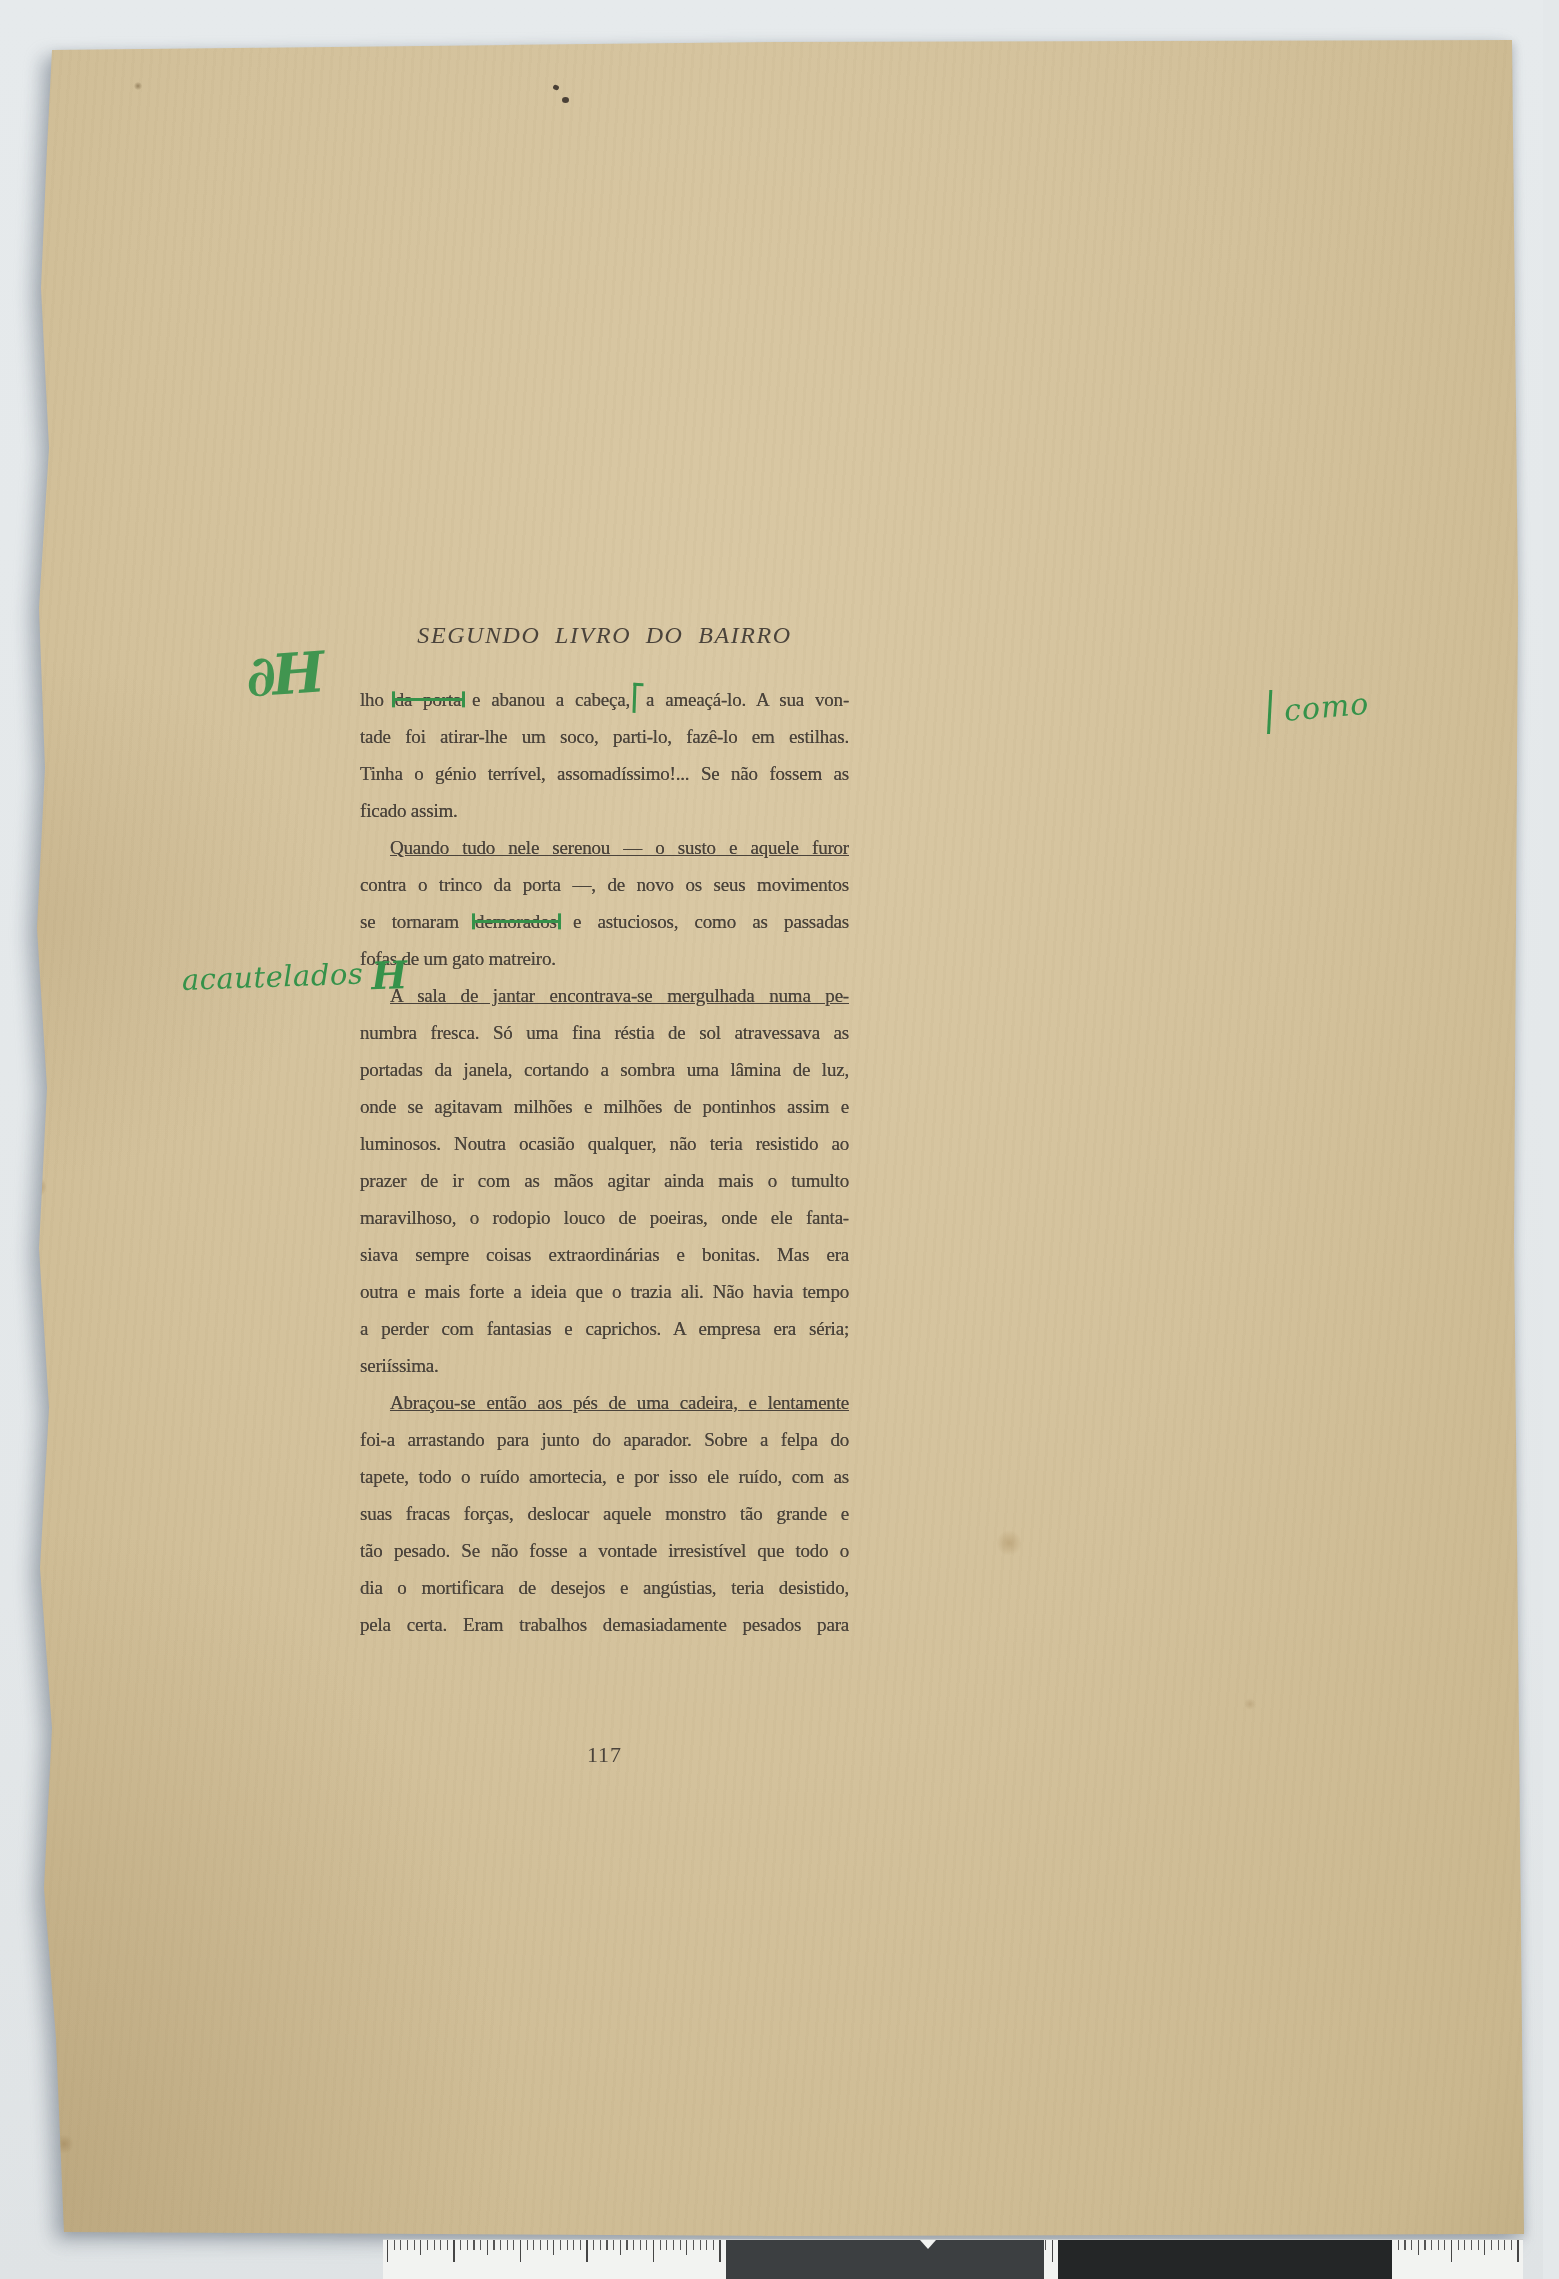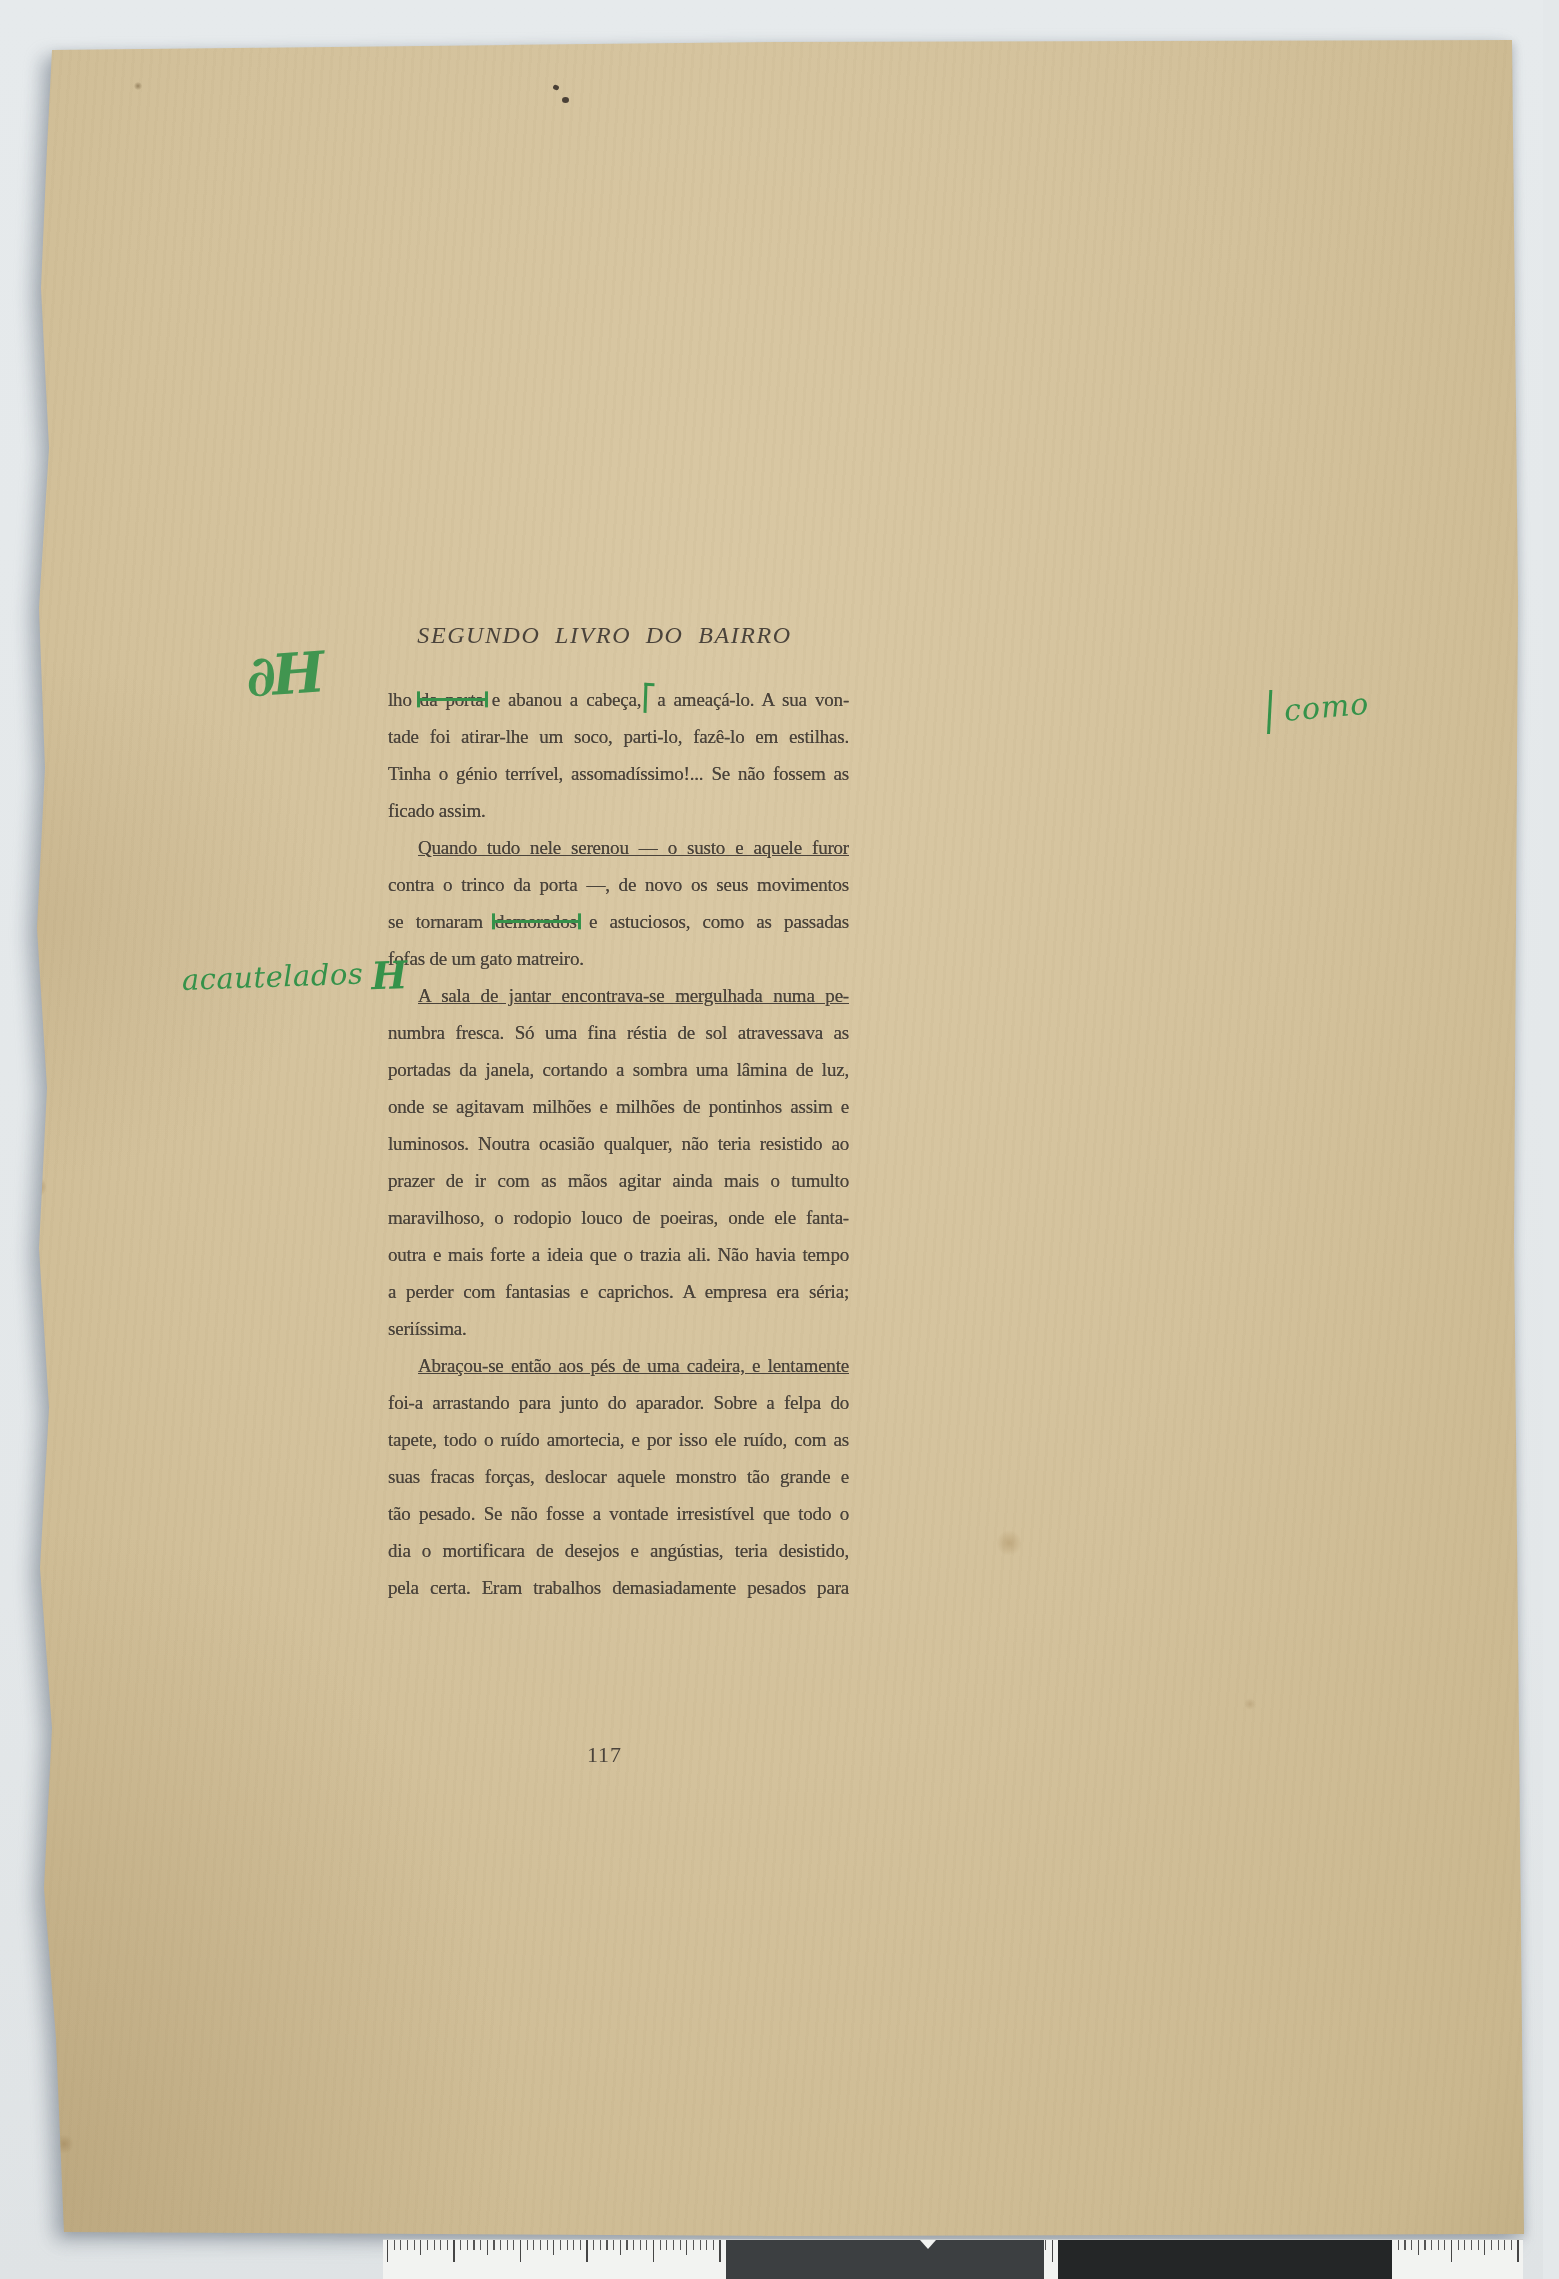--- a/index.html
+++ b/index.html
@@ -40,21 +40,21 @@
   .running-head{
     position:absolute;left:360px;top:622px;width:489px;
     text-align:center;font-style:italic;font-size:24px;
     letter-spacing:1.6px;word-spacing:7px;
   }
   .body-text{
     position:absolute;left:360px;top:681px;width:489px;
     font-size:19px;line-height:37px;letter-spacing:-0.2px;
     text-shadow:0 0 .5px rgba(74,67,59,.85);
   }
-  .line{height:37px;text-align:left;margin-left:28px;}
+  .line{height:37px;text-align:left;}
   .line.just{text-align:justify;text-align-last:justify;}
   .line.indent{padding-left:30px;box-sizing:border-box;text-decoration:underline;}
   .folio{
     position:absolute;left:360px;top:1742px;width:489px;
     text-align:center;font-size:22px;letter-spacing:1px;
   }
   
   .ink{color:var(--green,#35924a);font-family:"DejaVu Serif", serif;font-style:italic;}
   .strike{position:relative;}
   .strike::before{
@@ -137,20 +137,21 @@
       <div class="line just"><span class="seg">contra o trinco da porta —, de novo os seus movimentos</span></div>
       <div class="line just"><span class="seg">se tornaram </span><span class="strike">demorados</span><span class="seg"> e astuciosos, como as passadas</span></div>
       <div class="line"><span class="seg">fofas de um gato matreiro.</span></div>
       <div class="line just indent"><span class="seg">A sala de jantar encontrava-se mergulhada numa pe-</span></div>
       <div class="line just"><span class="seg">numbra fresca. Só uma fina réstia de sol atravessava as</span></div>
       <div class="line just"><span class="seg">portadas da janela, cortando a sombra uma lâmina de luz,</span></div>
       <div class="line just"><span class="seg">onde se agitavam milhões e milhões de pontinhos assim e</span></div>
       <div class="line just"><span class="seg">luminosos. Noutra ocasião qualquer, não teria resistido ao</span></div>
       <div class="line just"><span class="seg">prazer de ir com as mãos agitar ainda mais o tumulto</span></div>
       <div class="line just"><span class="seg">maravilhoso, o rodopio louco de poeiras, onde ele fanta-</span></div>
+      <div class="line just"><span class="seg">siava sempre coisas extraordinárias e bonitas. Mas era</span></div>
       <div class="line just"><span class="seg">outra e mais forte a ideia que o trazia ali. Não havia tempo</span></div>
       <div class="line just"><span class="seg">a perder com fantasias e caprichos. A empresa era séria;</span></div>
       <div class="line"><span class="seg">seriíssima.</span></div>
       <div class="line just indent"><span class="seg">Abraçou-se então aos pés de uma cadeira, e lentamente</span></div>
       <div class="line just"><span class="seg">foi-a arrastando para junto do aparador. Sobre a felpa do</span></div>
       <div class="line just"><span class="seg">tapete, todo o ruído amortecia, e por isso ele ruído, com as</span></div>
       <div class="line just"><span class="seg">suas fracas forças, deslocar aquele monstro tão grande e</span></div>
       <div class="line just"><span class="seg">tão pesado. Se não fosse a vontade irresistível que todo o</span></div>
       <div class="line just"><span class="seg">dia o mortificara de desejos e angústias, teria desistido,</span></div>
       <div class="line just"><span class="seg">pela certa. Eram trabalhos demasiadamente pesados para</span></div>

